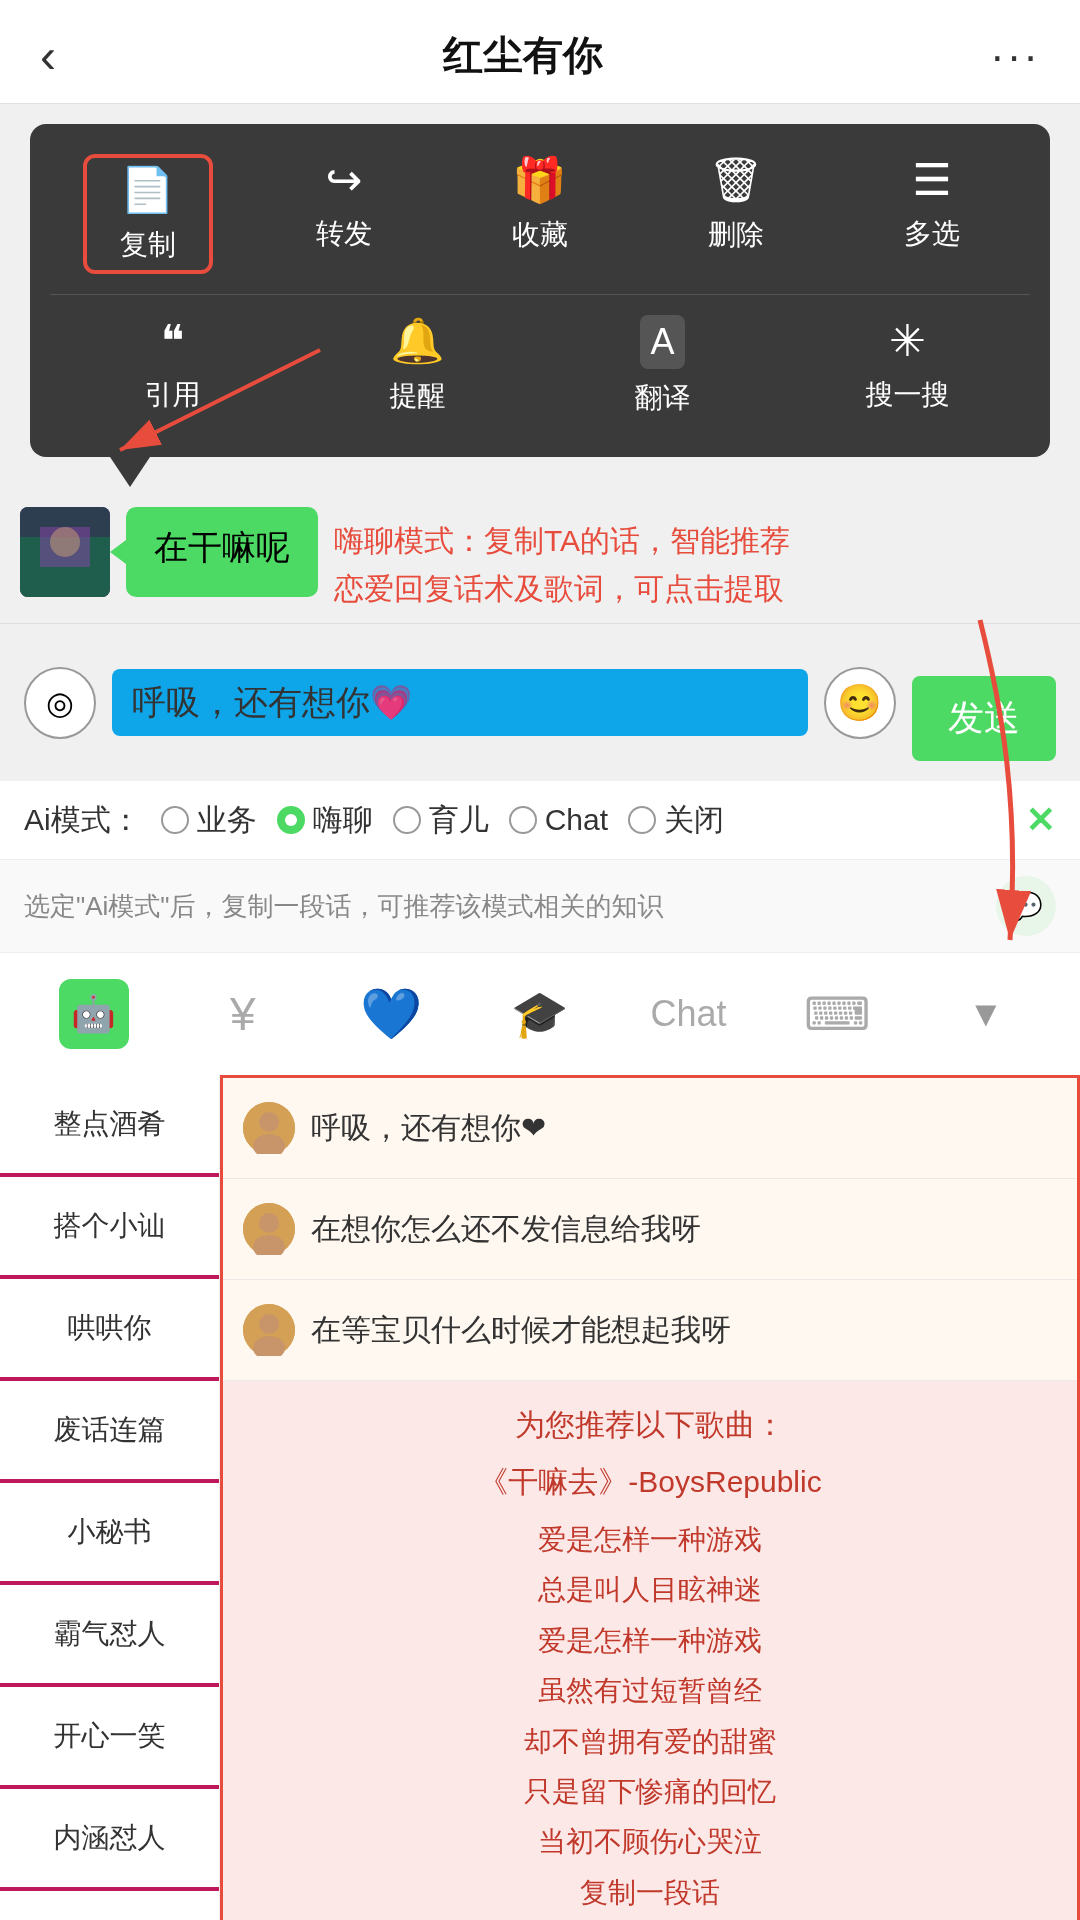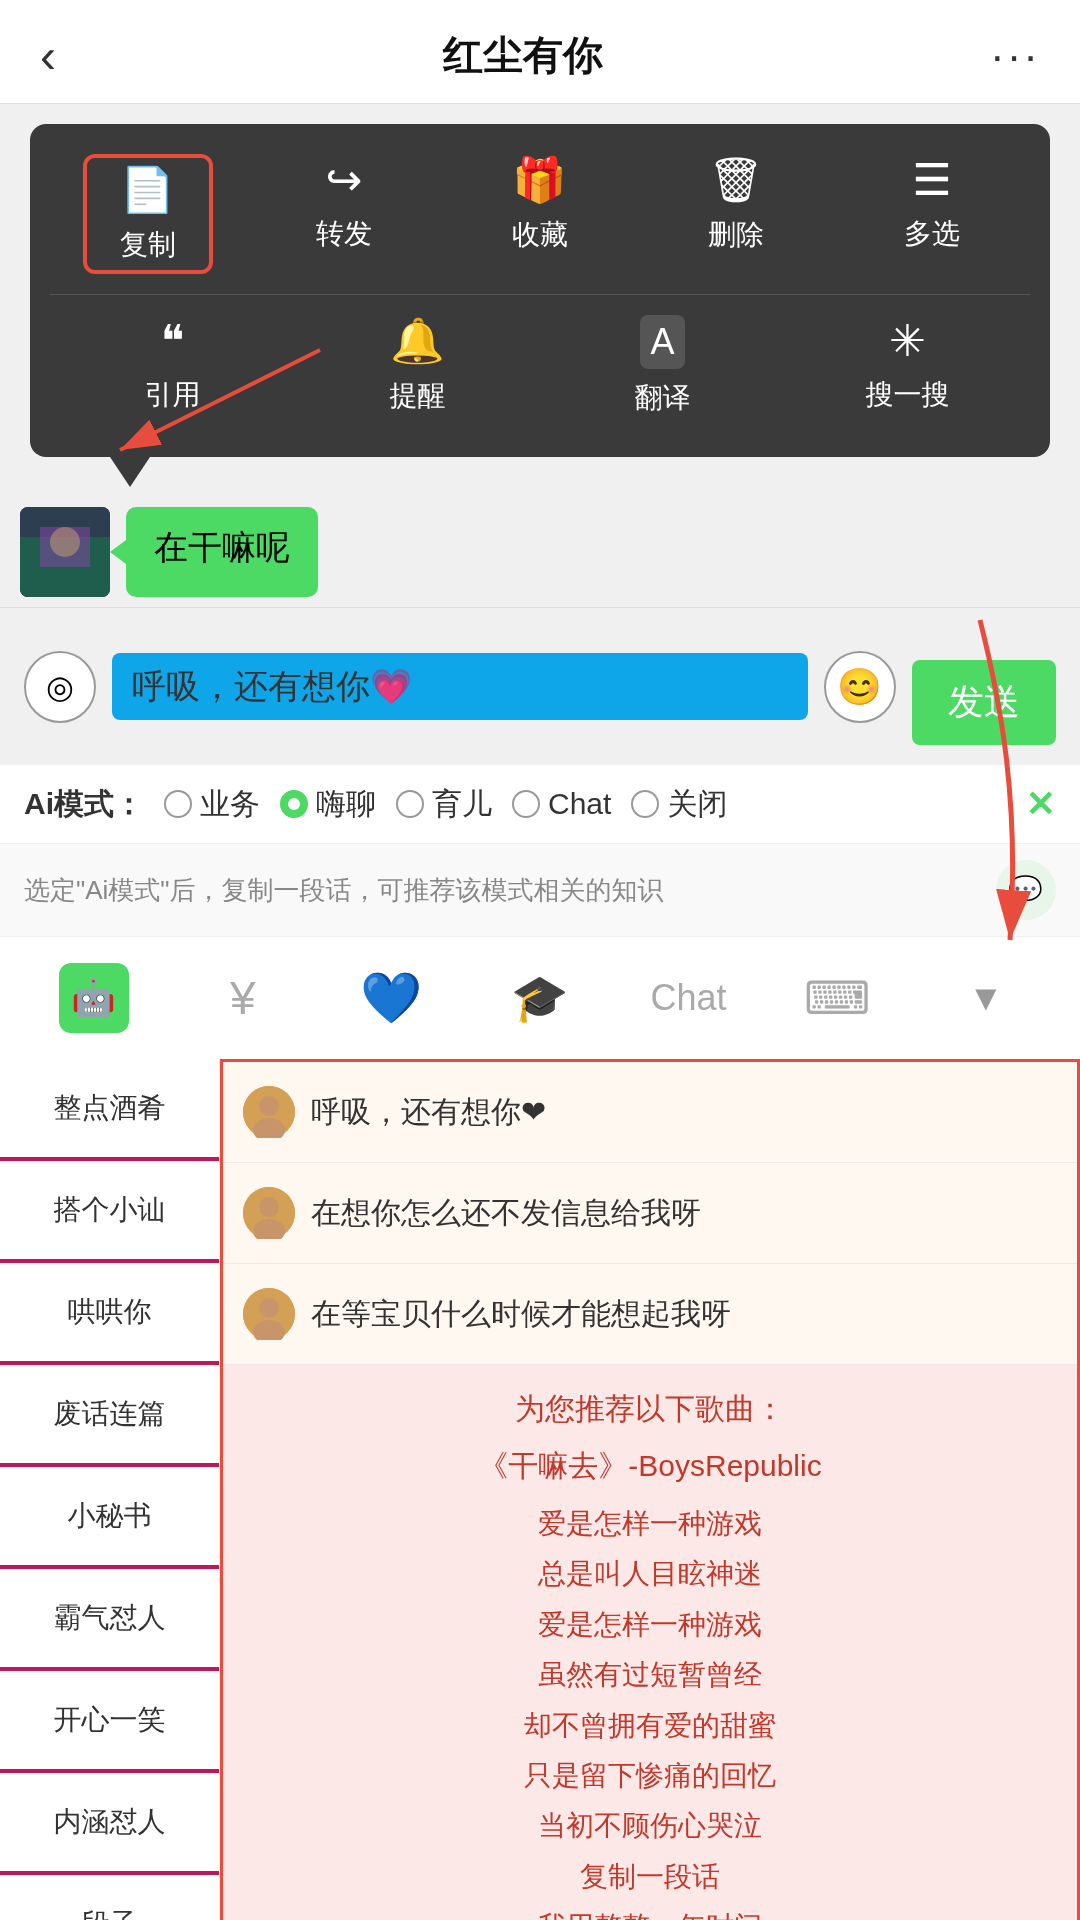--- a/index.html
+++ b/index.html
@@ -181,21 +181,21 @@
       display: flex;
       align-items: center;
       gap: 20px;
       font-size: 30px;
       color: #333;
       flex-wrap: wrap;
     }
     .ai-mode-label {
       font-size: 30px;
       color: #333;
-      font-weight: 700;
+      font-weight: 400;
     }
     .radio-option {
       display: flex;
       align-items: center;
       gap: 8px;
       font-size: 30px;
     }
     .radio-circle {
       width: 28px;
       height: 28px;
@@ -431,20 +431,24 @@
             <rect x="0" y="30" width="90" height="60" fill="#1a6b4a" opacity="0.7"></rect>
             <rect x="20" y="20" width="50" height="40" fill="#8e44ad" opacity="0.5"></rect>
             <circle cx="45" cy="35" r="15" fill="#e8b86d" opacity="0.4"></circle>
           </svg>
         </div>
         <div class="chat-bubble">
           <span>在干嘛呢</span>
         </div>
       </div>
 
+      <div style="flex:1; color:#e74c3c; font-size:30px; line-height:1.6; padding-top:10px;">
+        <span style="white-space:pre-line;">嗨聊模式：复制TA的话，智能推荐
+恋爱回复话术及歌词，可点击提取</span>
+      </div>
     </div>
 
     <svg style="position:absolute; top:290px; left:0; width:500px; height:200px; pointer-events:none;">
       <defs>
         <marker id="arrowhead1" markerWidth="10" markerHeight="7" refX="10" refY="3.5" orient="auto">
           <polygon points="0 0, 10 3.5, 0 7" fill="#e74c3c"></polygon>
         </marker>
       </defs>
       <path d="M 320 60 C 280 80, 200 120, 120 160" stroke="#e74c3c" stroke-width="4" fill="none" marker-end="url(#arrowhead1)"></path>
     </svg>

